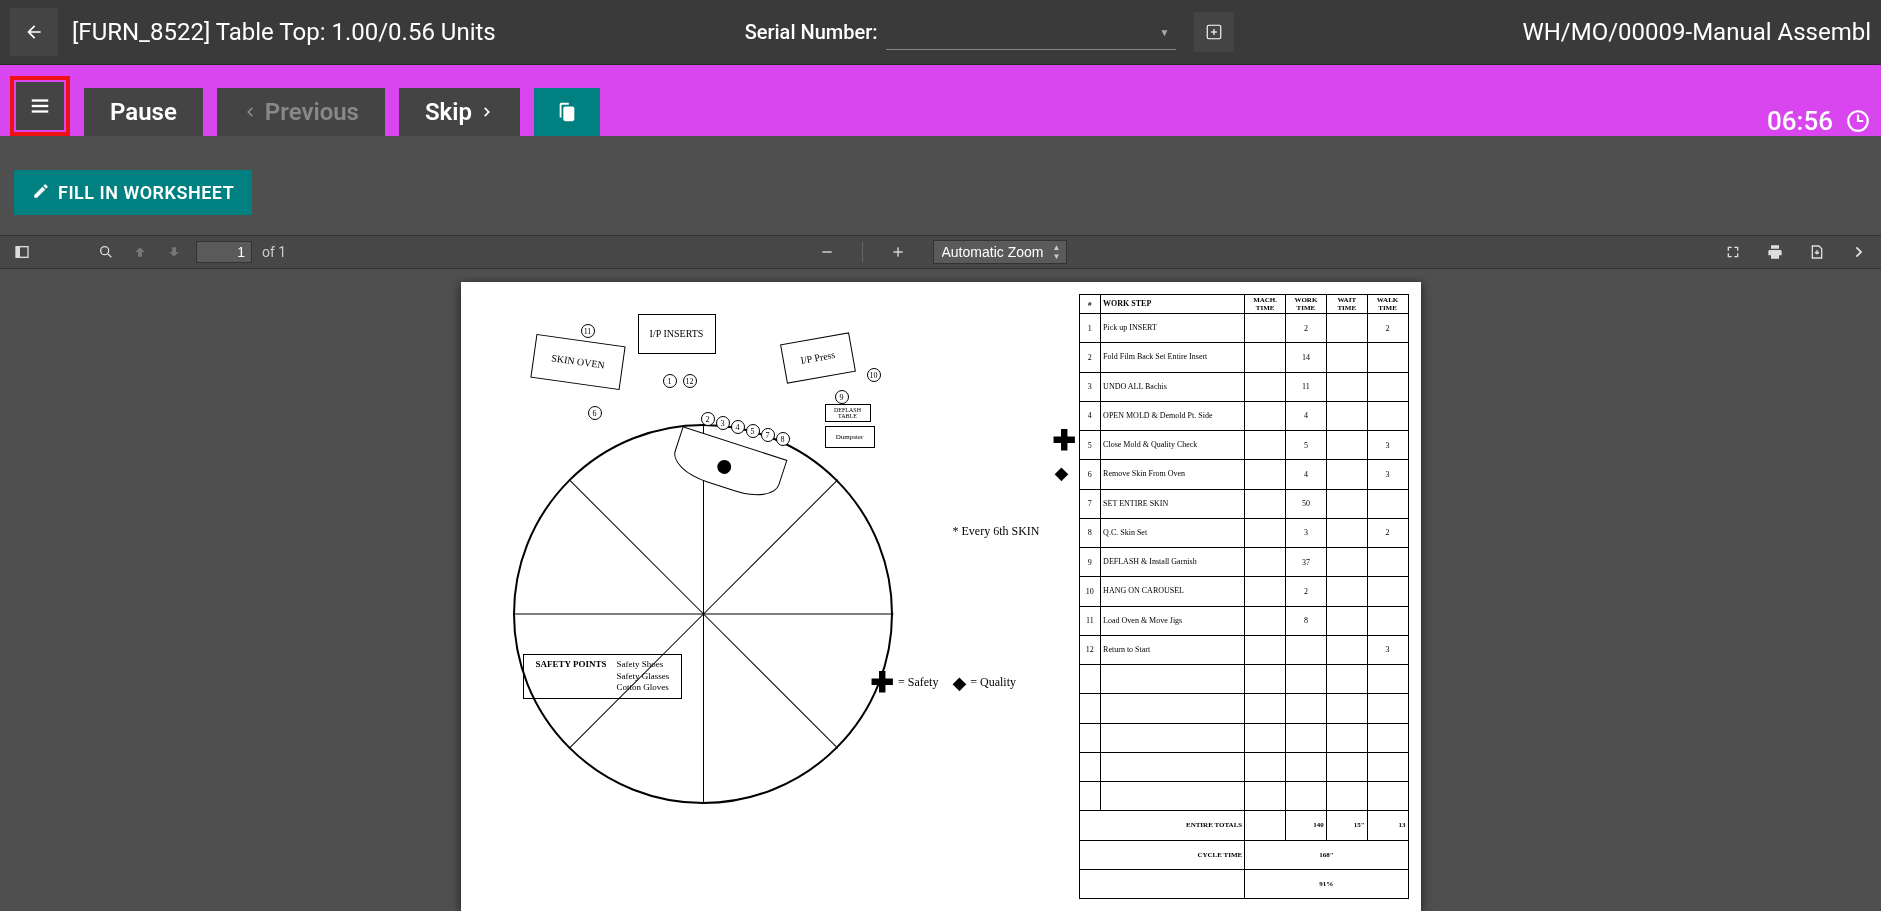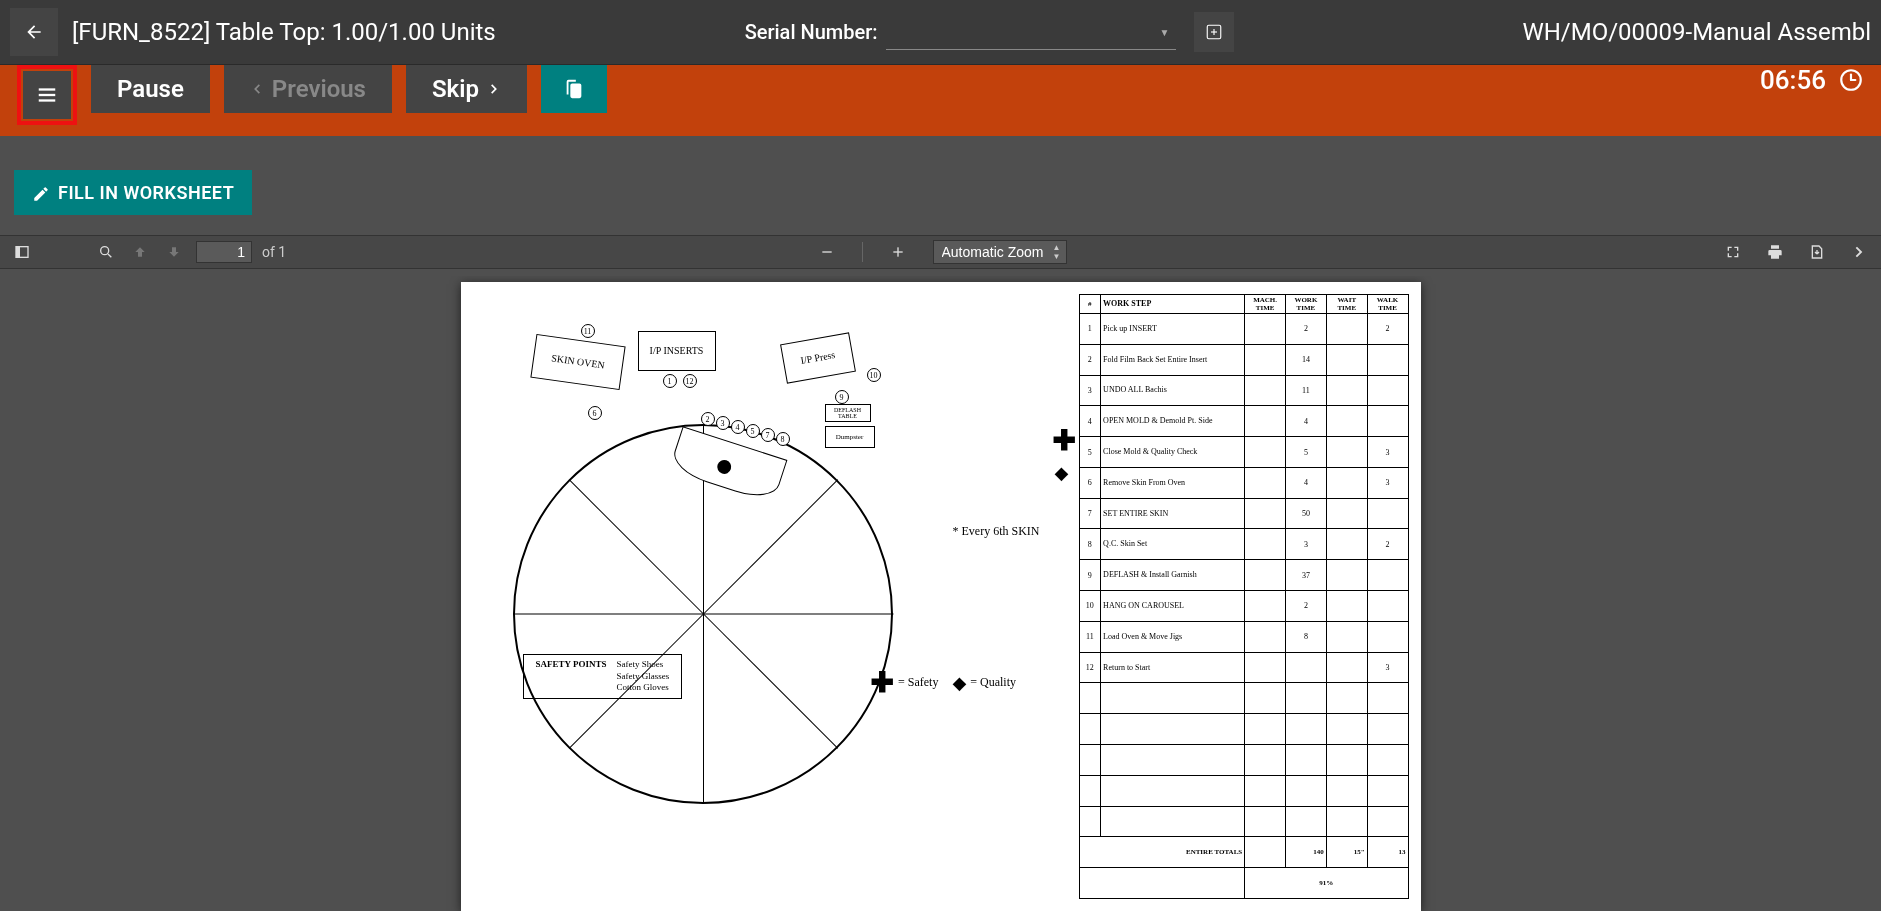--- a/index.html
+++ b/index.html
@@ -16,21 +16,21 @@
   .serial-label { font-size:20px; color:#fff; font-weight:500; }
   .serial-input { width:290px; height:36px; background:#3a3a3a; border:none; border-bottom:1px solid #888; color:#fff; font-size:16px; padding:0 18px 0 8px; appearance:none; position:relative; }
   .serial-wrap { position:relative; }
   .serial-caret { position:absolute; right:6px; top:50%; transform:translateY(-50%); pointer-events:none; color:#aaa; font-size:10px; }
   .add-btn { width:40px; height:40px; background:#444; display:flex; align-items:center; justify-content:center; cursor:pointer; margin-left:10px; }
   .add-btn svg { width:18px; height:18px; stroke:#fff; fill:none; stroke-width:1.5; }
 
   .wo-title { font-size:24px; color:#fff; margin-left:auto; white-space:nowrap; padding-left:40px; }
 
   
-  .actionbar { display:flex; align-items:flex-start; background:#c2410c; height:72px; padding:0 17px; gap:14px; border-top:1px solid #2a2a2a; }
+  .actionbar { display:flex; align-items:flex-end; background:#d946ef; height:72px; padding:0 10px; gap:14px; border-top:1px solid #2a2a2a; }
   .hamburger-wrap { border:4px solid #e11; padding:2px; }
   .hamburger { width:48px; height:48px; background:#444; display:flex; align-items:center; justify-content:center; cursor:pointer; }
   .hamburger svg { width:22px; height:22px; stroke:#fff; stroke-width:2.5; }
 
   .act-btn { height:48px; padding:0 26px; background:#444; color:#fff; font-size:24px; font-weight:600; display:flex; align-items:center; justify-content:center; cursor:pointer; gap:8px; }
   .act-btn.disabled { color:#888; cursor:default; }
   .act-btn svg.chev { width:14px; height:22px; fill:currentColor; }
   .act-btn.teal { background:#008080; }
   .act-btn.teal svg { width:22px; height:26px; fill:#fff; }
 
@@ -38,21 +38,21 @@
   .timer { font-size:26px; font-weight:500; }
   .clock-icon { width:26px; height:26px; }
   .clock-icon circle { fill:none; stroke:#fff; stroke-width:2; }
   .clock-icon line { stroke:#fff; stroke-width:2; stroke-linecap:round; }
 
   .validate-btn { height:56px; background:#009a9a; color:#fff; font-size:28px; font-weight:700; padding:0 30px; display:flex; align-items:center; cursor:pointer; margin-left:14px; letter-spacing:0.5px; }
 
   
   .content { position:absolute; top:136px; bottom:0; left:0; right:0; background:#4f4f4f; overflow:hidden; }
 
-  .fill-btn { background:#008080; color:#fff; font-size:18px; font-weight:600; padding:12px 18px; display:inline-flex; align-items:flex-end; gap:8px; cursor:pointer; margin:34px 0 0 14px; letter-spacing:0.5px; }
+  .fill-btn { background:#008080; color:#fff; font-size:18px; font-weight:600; padding:12px 18px; display:inline-flex; align-items:flex-start; gap:8px; cursor:pointer; margin:34px 0 0 14px; letter-spacing:0.5px; }
   .fill-btn svg { width:18px; height:18px; fill:#fff; }
 
   
   .pdf-toolbar { display:flex; align-items:center; background:#474747; height:34px; margin-top:20px; padding:0 10px; gap:10px; color:#ddd; font-size:14px; border-top:1px solid #333; border-bottom:1px solid #333; }
   .pdf-tool { width:24px; height:24px; display:flex; align-items:center; justify-content:center; cursor:pointer; }
   .pdf-tool svg { width:16px; height:16px; fill:#ddd; }
   .pdf-tool.disabled svg { fill:#777; }
   .page-input { width:56px; height:22px; background:#5a5a5a; border:1px solid #333; color:#fff; text-align:right; padding-right:6px; font-size:14px; }
   .page-of { color:#ccc; font-size:14px; }
 
@@ -69,21 +69,21 @@
 
   
   .diagram { flex:1; position:relative; }
   .circle-big { position:absolute; left:40px; top:130px; width:380px; height:380px; border:2px solid #000; border-radius:50%; }
   .spoke { position:absolute; left:50%; top:50%; width:1px; height:190px; background:#000; transform-origin:top center; }
   .spoke.s1{transform:rotate(0deg);} .spoke.s2{transform:rotate(45deg);} .spoke.s3{transform:rotate(90deg);} .spoke.s4{transform:rotate(135deg);}
   .spoke.s5{transform:rotate(180deg);} .spoke.s6{transform:rotate(225deg);} .spoke.s7{transform:rotate(270deg);} .spoke.s8{transform:rotate(315deg);}
 
   .box { position:absolute; border:1.5px solid #000; font-family:"Comic Sans MS", cursive; font-size:10px; display:flex; align-items:center; justify-content:center; text-align:center; padding:2px; background:#fff; line-height:1; }
   .skin-oven { left:60px; top:46px; width:90px; height:44px; transform:rotate(8deg); }
-  .ip-inserts { left:165px; top:37px; width:78px; height:40px; }
+  .ip-inserts { left:165px; top:20px; width:78px; height:40px; }
   .ip-press { left:310px; top:44px; width:70px; height:40px; transform:rotate(-10deg); }
   .deflash { left:352px; top:110px; width:46px; height:18px; font-size:6px; }
   .dumpster { left:352px; top:132px; width:50px; height:22px; font-size:7px; }
 
   .wedge { position:absolute; left:200px; top:148px; width:110px; height:46px; border:1.5px solid #000; border-radius:0 0 40px 40px / 0 0 20px 20px; transform:rotate(18deg); background:#fff; }
   .wedge .dot { position:absolute; left:44px; top:18px; width:14px; height:14px; background:#000; border-radius:50%; }
 
   .num-circle { position:absolute; width:14px; height:14px; border:1px solid #000; border-radius:50%; font-size:8px; display:flex; align-items:center; justify-content:center; font-family:"Comic Sans MS",cursive; background:#fff; }
 
   .handwriting { font-family:"Comic Sans MS", cursive; font-size:12px; position:absolute; }
@@ -105,21 +105,21 @@
 </style>
 </head>
 <body>
 
 <div class="topbar">
   <div class="back-btn">
     <svg viewBox="0 0 24 24">
         <path d="M20 11H7.8l5.6-5.6L12 4l-8 8 8 8 1.4-1.4L7.8 13H20z"></path>
       </svg>
   </div>
-  <div class="title">[FURN_8522] Table Top: 1.00/1.00 Units</div>
+  <div class="title">[FURN_8522] Table Top: 1.00/0.56 Units</div>
 
   <div class="serial-group">
     <div class="serial-label">Serial Number:</div>
     <div class="serial-wrap">
       <input class="serial-input" style="">
       <span class="serial-caret">▼</span>
     </div>
     <div class="add-btn">
       <svg viewBox="0 0 24 24">
           <rect x="3" y="3" width="18" height="18" rx="2"></rect>
@@ -474,20 +474,24 @@
               <td></td>
             </tr>
           <tr class="footer">
             <td colspan="2">ENTIRE TOTALS</td>
             <td></td>
             <td>140</td>
             <td>15"</td>
             <td>13</td>
           </tr>
           <tr class="footer">
+            <td colspan="2">CYCLE TIME</td>
+            <td colspan="4" style="text-align:center;">168"</td>
+          </tr>
+          <tr class="footer">
             <td colspan="2"></td>
             <td colspan="4" style="text-align:center;">91%</td>
           </tr>
         </tbody>
       </table>
 
     </div>
   </div>
 </div>
 

